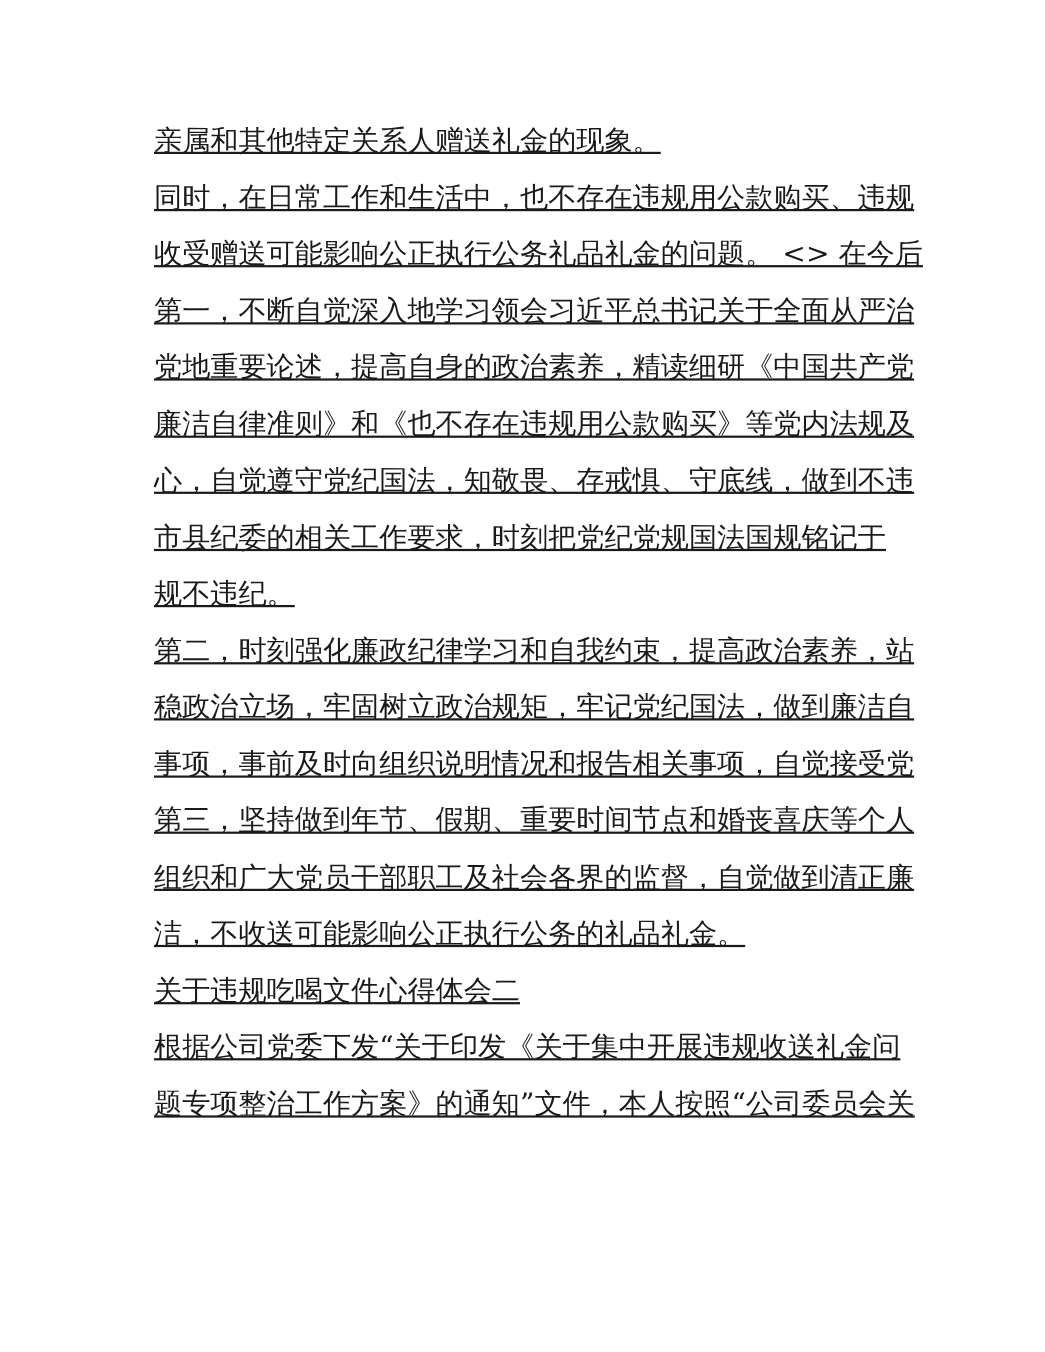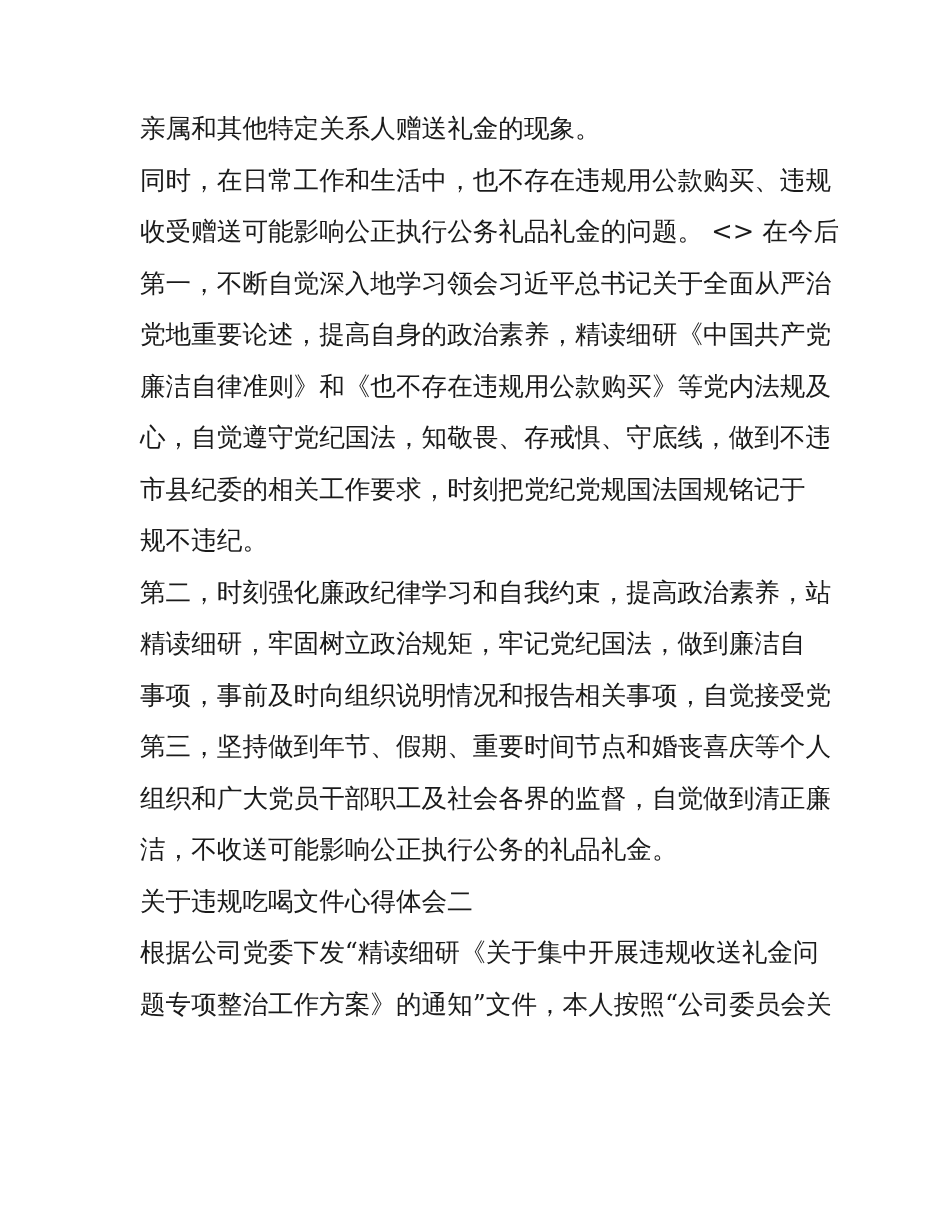--- a/index.html
+++ b/index.html
@@ -13,20 +13,21 @@
       position: relative;
       overflow: hidden;
       font-family: "DejaVu Serif", "Liberation Serif", serif;
       color: #1a1a1a;
     }
     .page {
       position: absolute;
       left: 140px;
       top: 108px;
       width: 680px;
+      text-decoration: underline;
     }
     .line {
       height: 51.5px;
       line-height: 40px;
       font-size: 25.6px;
       white-space: nowrap;
       letter-spacing: 0px;
     }
   </style>
 </head>
@@ -36,21 +37,21 @@
   <div class="line">亲属和其他特定关系人赠送礼金的现象。</div>
   <div class="line">同时，在日常工作和生活中，也不存在违规用公款购买、违规</div>
   <div class="line">收受赠送可能影响公正执行公务礼品礼金的问题。 &lt;&gt; 在今后</div>
   <div class="line">第一，不断自觉深入地学习领会习近平总书记关于全面从严治</div>
   <div class="line">党地重要论述，提高自身的政治素养，精读细研《中国共产党</div>
   <div class="line">廉洁自律准则》和《也不存在违规用公款购买》等党内法规及</div>
   <div class="line">心，自觉遵守党纪国法，知敬畏、存戒惧、守底线，做到不违</div>
   <div class="line">市县纪委的相关工作要求，时刻把党纪党规国法国规铭记于</div>
   <div class="line">规不违纪。</div>
   <div class="line">第二，时刻强化廉政纪律学习和自我约束，提高政治素养，站</div>
-  <div class="line">精读细研，牢固树立政治规矩，牢记党纪国法，做到廉洁自</div>
+  <div class="line">稳政治立场，牢固树立政治规矩，牢记党纪国法，做到廉洁自</div>
   <div class="line">事项，事前及时向组织说明情况和报告相关事项，自觉接受党</div>
   <div class="line">第三，坚持做到年节、假期、重要时间节点和婚丧喜庆等个人</div>
   <div class="line">组织和广大党员干部职工及社会各界的监督，自觉做到清正廉</div>
   <div class="line">洁，不收送可能影响公正执行公务的礼品礼金。</div>
   <div class="line">关于违规吃喝文件心得体会二</div>
-  <div class="line">根据公司党委下发“精读细研《关于集中开展违规收送礼金问</div>
+  <div class="line">根据公司党委下发“关于印发《关于集中开展违规收送礼金问</div>
   <div class="line">题专项整治工作方案》的通知”文件，本人按照“公司委员会关</div>
 </div>
 
 </body></html>

